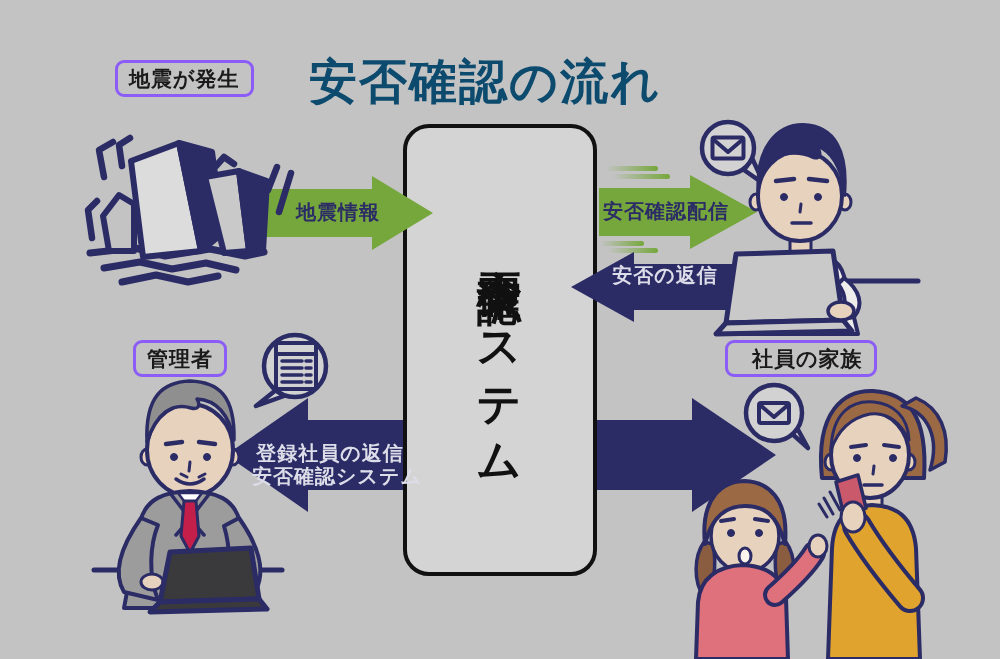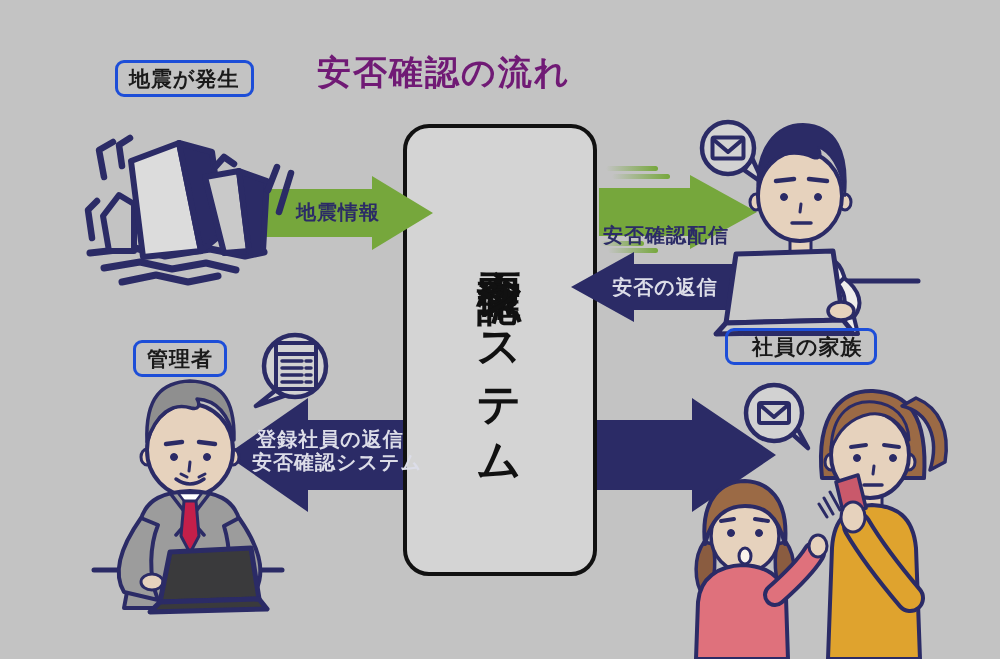--- a/index.html
+++ b/index.html
@@ -3,53 +3,53 @@
 <meta charset="utf-8">
 <style>
   html,body{margin:0;padding:0;background:var(--bg,#c3c3c3);}
   #canvas{
     position:relative;width:1000px;height:659px;overflow:hidden;
     background:var(--bg,#c3c3c3);
     font-family:"Liberation Sans","DejaVu Sans",sans-serif;
   }
   .abs{position:absolute;}
   #title{
-    left:317px;top:50px;width:370px;
-    font-size:34px;font-weight:600;letter-spacing:2px;color:#701a75;
+    left:309px;top:50px;width:370px;
+    font-size:48px;font-weight:600;letter-spacing:2px;color:#0c4a6e;
     white-space:nowrap;
   }
   .lbl{
-    border:3px solid #1d4ed8;border-radius:9px;
+    border:3px solid #8b5cf6;border-radius:9px;
     padding:3px 11px;font-size:21px;font-weight:600;letter-spacing:1px;
     color:#1a1a1a;white-space:nowrap;line-height:1.2;
   }
   #lbl-earthquake{left:115px;top:60px;}
   #lbl-employee{left:762px;top:60px;}
   #lbl-manager{left:133px;top:340px;}
-  #lbl-family{left:725px;top:328px;padding-left:24px;}
+  #lbl-family{left:725px;top:340px;padding-left:24px;}
   #system-box{
     left:403px;top:124px;width:186px;height:444px;
     background:var(--panel,#d4d4d4);
     border:4px solid #111;border-radius:26px;
     display:flex;align-items:center;justify-content:center;
   }
   #system-box .vtext{
     writing-mode:vertical-rl;text-orientation:upright;
     font-size:44px;font-weight:600;letter-spacing:4px;color:#111;
   }
   .arrow-text{
     font-size:20px;font-weight:700;letter-spacing:1px;
     text-align:center;line-height:23px;white-space:nowrap;
   }
   .arrow-text.on-green{color:var(--navy,#2b2b66);}
   .arrow-text.on-navy{color:var(--arrow-text-light,#dcdde8);}
   #t-earthquake-info{left:288px;top:201px;width:100px;text-align:center;}
-  #t-safety-delivery{left:596px;top:200px;width:140px;margin-top:24px;}
-  #t-safety-reply{left:605px;top:276px;width:120px;}
-  #t-manager-check{left:252px;top:428px;width:156px;text-align:center;}
+  #t-safety-delivery{left:596px;top:200px;width:140px;}
+  #t-safety-reply{left:605px;top:264px;width:120px;}
+  #t-manager-check{left:252px;top:442px;width:156px;text-align:center;}
   #t-family-notify{left:595px;top:430px;width:140px;}
   svg{position:absolute;left:0;top:0;}
 </style>
 </head>
 <body>
 
 <div id="canvas">
 
   <div class="abs" id="system-box">
     <div class="vtext">安否確認システム</div>

